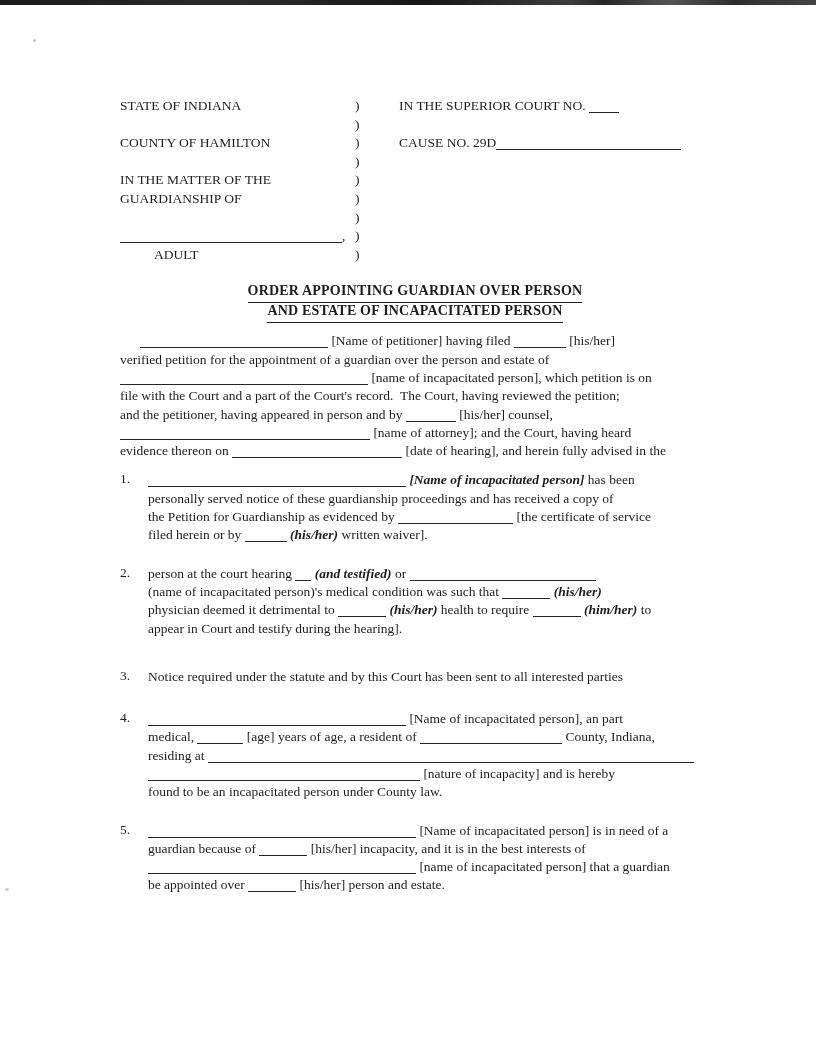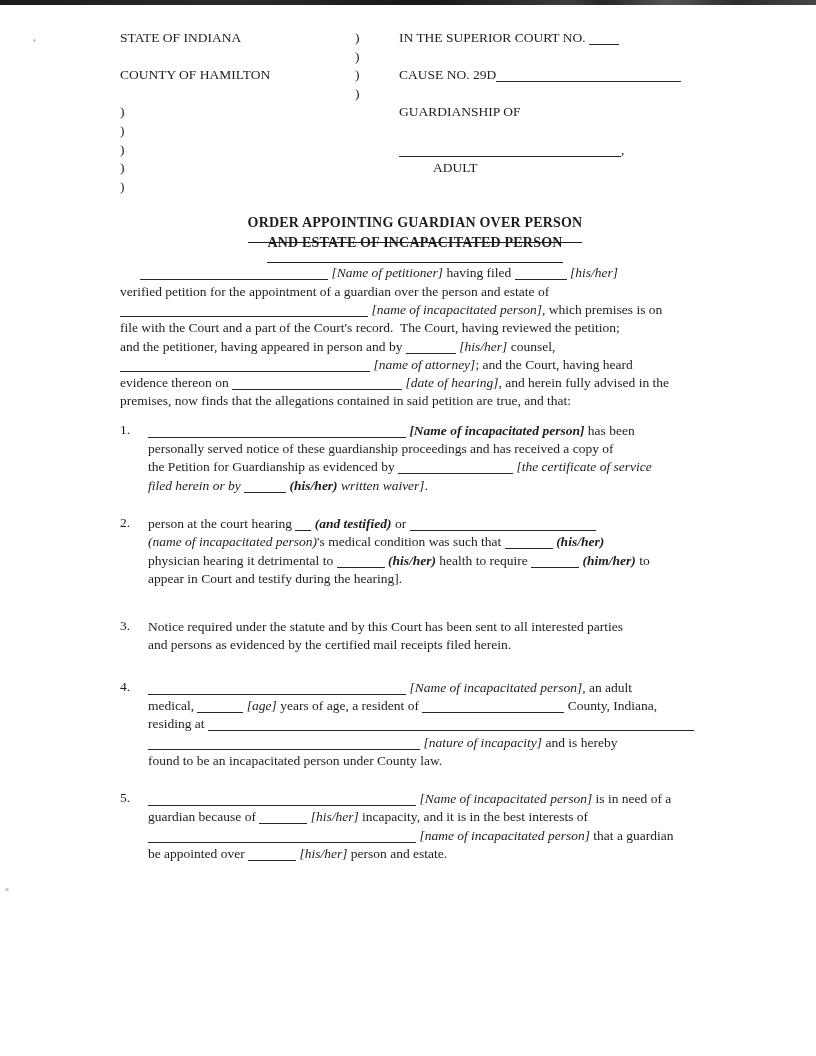--- a/index.html
+++ b/index.html
@@ -15,48 +15,48 @@
   .scan-band{
     position:absolute;top:0;left:0;width:816px;height:5px;
     background:linear-gradient(90deg,#1c1c1c 0%,#2b2b2b 30%,#171717 52%,#3d3d3d 70%,#272727 74%,#555 82%,#2e2e2e 90%,#444 100%);
   }
   .speck{position:absolute;background:#c9c9c9;border-radius:50%;}
   .speck-a{left:33px;top:39px;width:3px;height:3px;}
   .speck-b{left:5px;top:888px;width:4px;height:3px;}
   .page-content{padding:0 106px 0 120px;position:relative;}
   
   .caption{
-    margin-top:30px;
+    margin-top:98px;
     display:grid;
     grid-template-columns:235px 44px 311px;
     grid-auto-rows:18.6px;
   }
   .cap-cell{white-space:nowrap;}
   
   .title{margin-top:16px;text-align:center;}
   .title-row{line-height:19.5px;}
   .tline{
     font-weight:bold;
     font-size:14px;
     letter-spacing:.2px;
     border-bottom:1.6px solid #1d1d1d;
-    padding-bottom:12px;
+    padding-bottom:4px;
   }
   
   .para{margin-top:12px;}
   .line{line-height:18.3px;height:18.3px;white-space:nowrap;}
   .items{margin-top:11px;}
   .item{display:flex;}
   .item + .item{margin-top:20px;}
   .item:nth-child(3){margin-top:30px;}
   .item:nth-child(4){margin-top:24px;}
   .item-num{width:28px;flex:none;}
   .item-body{flex:1;}
   
-  .it{font-style:italic;}
+  .it{}
   .bit{font-style:italic;font-weight:bold;}
   .blank{
     display:inline-block;
     height:4px;
     border-bottom:1.4px solid #262626;
     margin-bottom:-3px;
   }
   .sp{display:inline-block;height:1px;}
 </style>
 </head>
@@ -78,20 +78,21 @@
     <div class="cap-cell"></div>
 
     <div class="cap-cell"><span>COUNTY OF HAMILTON</span></div>
     <div class="cap-cell">)</div>
     <div class="cap-cell"><span>CAUSE NO. 29D</span><span class="blank" style="width: 185px;"></span></div>
 
     <div class="cap-cell"></div>
     <div class="cap-cell">)</div>
     <div class="cap-cell"></div>
 
+    <div class="cap-cell"><span>IN THE MATTER OF THE</span></div>
     <div class="cap-cell">)</div>
     <div class="cap-cell"></div>
 
     <div class="cap-cell"><span>GUARDIANSHIP OF</span></div>
     <div class="cap-cell">)</div>
     <div class="cap-cell"></div>
 
     <div class="cap-cell"></div>
     <div class="cap-cell">)</div>
     <div class="cap-cell"></div>
@@ -106,58 +107,56 @@
   </div>
 
   <div class="title">
     <div class="title-row"><span class="tline">ORDER APPOINTING GUARDIAN OVER PERSON</span></div>
     <div class="title-row"><span class="tline">AND ESTATE OF INCAPACITATED PERSON</span></div>
   </div>
 
   <div class="para">
       <div class="line"><span class="sp" style="width: 20px;"></span><span class="blank" style="width: 188px;"></span><span> </span><span class="it">[Name of petitioner]</span><span> having filed </span><span class="blank" style="width: 52px;"></span><span> </span><span class="it">[his/her]</span></div>
       <div class="line"><span>verified petition for the appointment of a guardian over the person and estate of</span></div>
-      <div class="line"><span class="blank" style="width: 248px;"></span><span> </span><span class="it">[name of incapacitated person]</span><span>, which premises is on</span></div>
+      <div class="line"><span class="blank" style="width: 248px;"></span><span> </span><span class="it">[name of incapacitated person]</span><span>, which petition is on</span></div>
       <div class="line"><span>file with the Court and a part of the Court's record.&nbsp; The Court, having reviewed the petition;</span></div>
       <div class="line"><span>and the petitioner, having appeared in person and by </span><span class="blank" style="width: 50px;"></span><span> </span><span class="it">[his/her]</span><span> counsel,</span></div>
       <div class="line"><span class="blank" style="width: 250px;"></span><span> </span><span class="it">[name of attorney]</span><span>; and the Court, having heard</span></div>
       <div class="line"><span>evidence thereon on </span><span class="blank" style="width: 170px;"></span><span> </span><span class="it">[date of hearing]</span><span>, and herein fully advised in the</span></div>
-      <div class="line"><span>premises, now finds that the allegations contained in said petition are true, and that:</span></div>
     </div>
 
   <div class="items">
     <div class="item">
       <div class="item-num">1.</div>
       <div class="item-body">
           <div class="line"><span class="blank" style="width: 258px;"></span><span> </span><span class="bit">[Name of incapacitated person]</span><span> has been</span></div>
           <div class="line"><span>personally served notice of these guardianship proceedings and has received a copy of</span></div>
           <div class="line"><span>the Petition for Guardianship as evidenced by </span><span class="blank" style="width: 115px;"></span><span> </span><span class="it">[the certificate of service</span></div>
           <div class="line"><span class="it">filed herein or by </span><span class="blank" style="width: 42px;"></span><span> </span><span class="bit">(his/her)</span><span class="it"> written waiver]</span><span>.</span></div>
         </div>
     </div>
     <div class="item">
       <div class="item-num">2.</div>
       <div class="item-body">
           <div class="line"><span>person at the court hearing </span><span class="blank" style="width: 16px;"></span><span> </span><span class="bit">(and testified)</span><span> or </span><span class="blank" style="width: 186px;"></span></div>
           <div class="line"><span class="it">(name of incapacitated person)</span><span>'s medical condition was such that </span><span class="blank" style="width: 48px;"></span><span> </span><span class="bit">(his/her)</span></div>
-          <div class="line"><span>physician hearing it detrimental to </span><span class="blank" style="width: 48px;"></span><span> </span><span class="bit">(his/her)</span><span> health to require </span><span class="blank" style="width: 48px;"></span><span> </span><span class="bit">(him/her)</span><span> to</span></div>
+          <div class="line"><span>physician deemed it detrimental to </span><span class="blank" style="width: 48px;"></span><span> </span><span class="bit">(his/her)</span><span> health to require </span><span class="blank" style="width: 48px;"></span><span> </span><span class="bit">(him/her)</span><span> to</span></div>
           <div class="line"><span>appear in Court and testify during the hearing].</span></div>
         </div>
     </div>
     <div class="item">
       <div class="item-num">3.</div>
       <div class="item-body">
           <div class="line"><span>Notice required under the statute and by this Court has been sent to all interested parties</span></div>
-          <div class="line"><span>and persons as evidenced by the certified mail receipts filed herein.</span></div>
         </div>
     </div>
     <div class="item">
       <div class="item-num">4.</div>
       <div class="item-body">
-          <div class="line"><span class="blank" style="width: 258px;"></span><span> </span><span class="it">[Name of incapacitated person]</span><span>, an adult</span></div>
+          <div class="line"><span class="blank" style="width: 258px;"></span><span> </span><span class="it">[Name of incapacitated person]</span><span>, an part</span></div>
           <div class="line"><span>medical, </span><span class="blank" style="width: 46px;"></span><span> </span><span class="it">[age]</span><span> years of age, a resident of </span><span class="blank" style="width: 142px;"></span><span> County, Indiana,</span></div>
           <div class="line"><span>residing at </span><span class="blank" style="width: 486px;"></span></div>
           <div class="line"><span class="blank" style="width: 272px;"></span><span> </span><span class="it">[nature of incapacity]</span><span> and is hereby</span></div>
           <div class="line"><span>found to be an incapacitated person under County law.</span></div>
         </div>
     </div>
     <div class="item">
       <div class="item-num">5.</div>
       <div class="item-body">
           <div class="line"><span class="blank" style="width: 268px;"></span><span> </span><span class="it">[Name of incapacitated person]</span><span> is in need of a</span></div>

